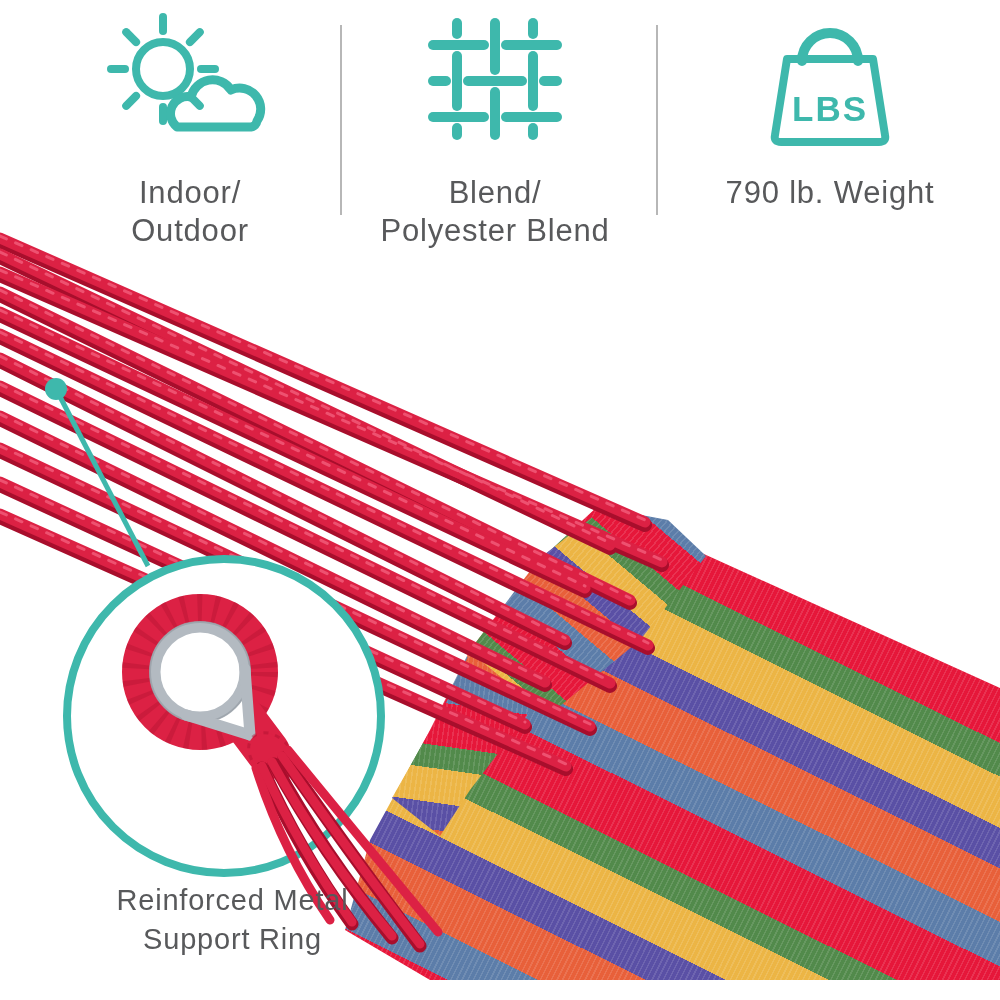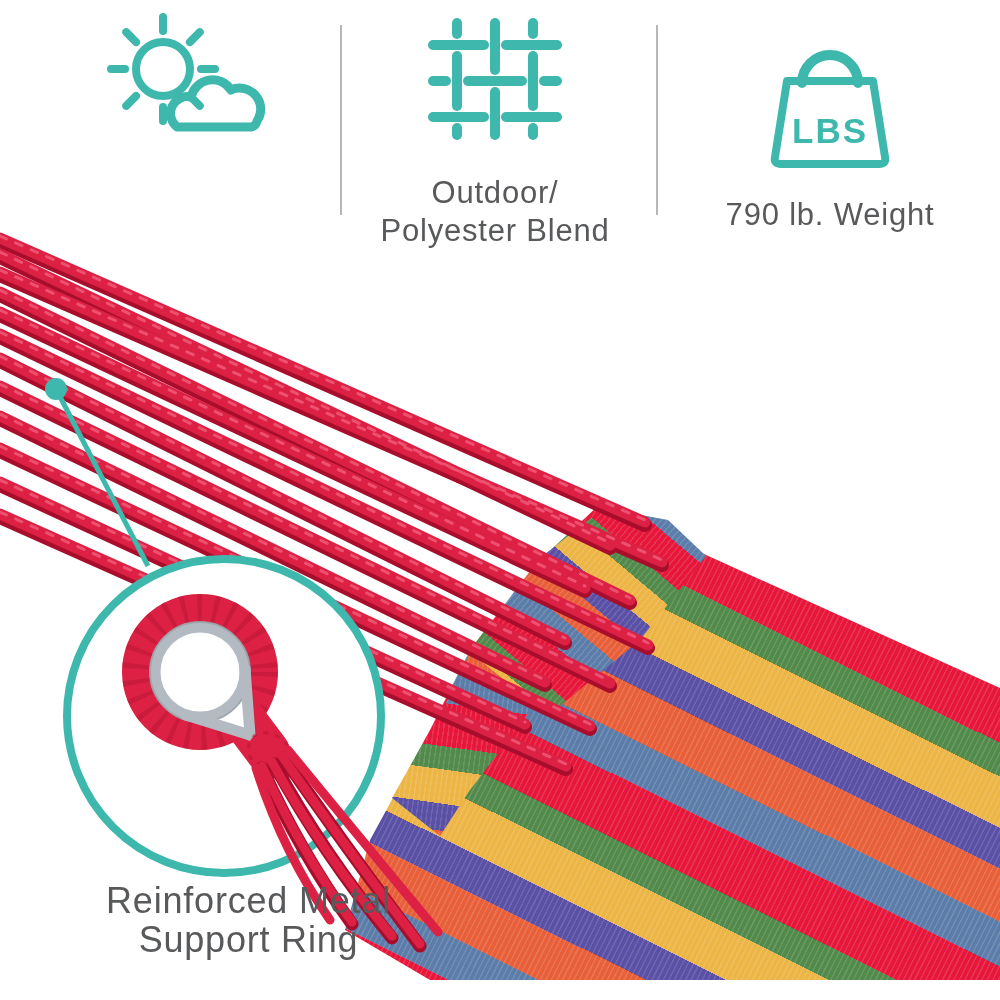--- a/index.html
+++ b/index.html
@@ -47,22 +47,22 @@
       repeating-linear-gradient(98deg, rgba(255,255,255,.12) 0 1.5px, rgba(0,0,0,0) 1.5px 5px),
       repeating-linear-gradient(8deg,
         var(--stripe-orange) 0 36px, var(--stripe-purple) 36px 63px,
         var(--stripe-yellow) 63px 97px, var(--stripe-green) 97px 120px,
         var(--stripe-red) 120px 163px, var(--stripe-blue) 163px 193px);
   }
   
   .scene{position:absolute;inset:0;z-index:3;}
   
   .callout-label{
-    position:absolute;left:56px;top:881px;width:385px;z-index:6;text-align:center;
-    font-size:36px;line-height:39px;color:var(--text-gray);letter-spacing:0.8px;
+    position:absolute;left:40px;top:881px;width:385px;z-index:6;text-align:center;
+    font-size:29px;line-height:39px;color:var(--text-gray);letter-spacing:0.8px;
   }
 </style>
 </head>
 <body>
 
 <div class="stage">
 
   <div class="fabric" id="fabric-main"></div>
   <div class="fabric" id="fabric-fold1"></div>
   <div class="fabric" id="fabric-fold2"></div>
@@ -163,20 +163,24 @@
               <line x1="84.9" y1="86.9" x2="94.8" y2="96.8"></line>
             <line x1="58" y1="98" x2="58" y2="112"></line>
               <line x1="31.1" y1="86.9" x2="21.2" y2="96.8"></line>
             <line x1="20" y1="60" x2="6" y2="60"></line>
               <line x1="31.1" y1="33.1" x2="21.2" y2="23.2"></line>
             <line x1="58" y1="22" x2="58" y2="8"></line>
               <line x1="84.9" y1="33.1" x2="94.8" y2="23.2"></line>
           </g>
           <path class="ic" stroke-width="9" fill="#fff" d="M72,118 A17,17 0 0 1 86,88 A22,22 0 0 1 126,81 A21,21 0 0 1 152,112 A7,7 0 0 1 146,118 Z"></path>
         </svg>
+      </div>
+      <div class="feature-label">
+        <div>Indoor/</div>
+        <div>Outdoor</div>
       </div>
     </div>
 
     <div class="divider" style="left:340px;"></div>
 
     <div class="feature" style="left:350px;width:290px;">
       <div class="icon-box">
         <svg width="136" height="136" viewBox="0 0 136 136">
           <g class="ic" stroke-width="10">
             <line x1="30" y1="12" x2="30" y2="23"></line>
@@ -191,28 +195,28 @@
               <line x1="79" y1="34" x2="130" y2="34"></line>
             <line x1="6" y1="70" x2="19" y2="70"></line>
               <line x1="41" y1="70" x2="95" y2="70"></line>
               <line x1="117" y1="70" x2="130" y2="70"></line>
             <line x1="6" y1="106" x2="57" y2="106"></line>
               <line x1="79" y1="106" x2="130" y2="106"></line>
           </g>
         </svg>
       </div>
       <div class="feature-label">
-        <div>Outdoor/</div>
+        <div>Blend/</div>
         <div>Polyester Blend</div>
       </div>
     </div>
 
     <div class="divider" style="left:656px;"></div>
 
-    <div class="feature" style="left:670px;width:320px;margin-top:22px;">
+    <div class="feature" style="left:670px;width:320px;">
       <div class="icon-box">
         <svg width="140" height="140" viewBox="0 0 140 140">
           <path class="ic" stroke-width="10" d="M42,52 A28,28 0 0 1 98,52"></path>
           <path class="ic" stroke-width="8" fill="#fff" d="M27,50 H113 L125,126 Q126.5,133 119,133 H21 Q13.5,133 15,126 Z"></path>
           <text class="lbs-text" x="70" y="112" text-anchor="middle">LBS</text>
         </svg>
       </div>
       <div class="feature-label">
         <div>790 lb. Weight</div>
       </div>

